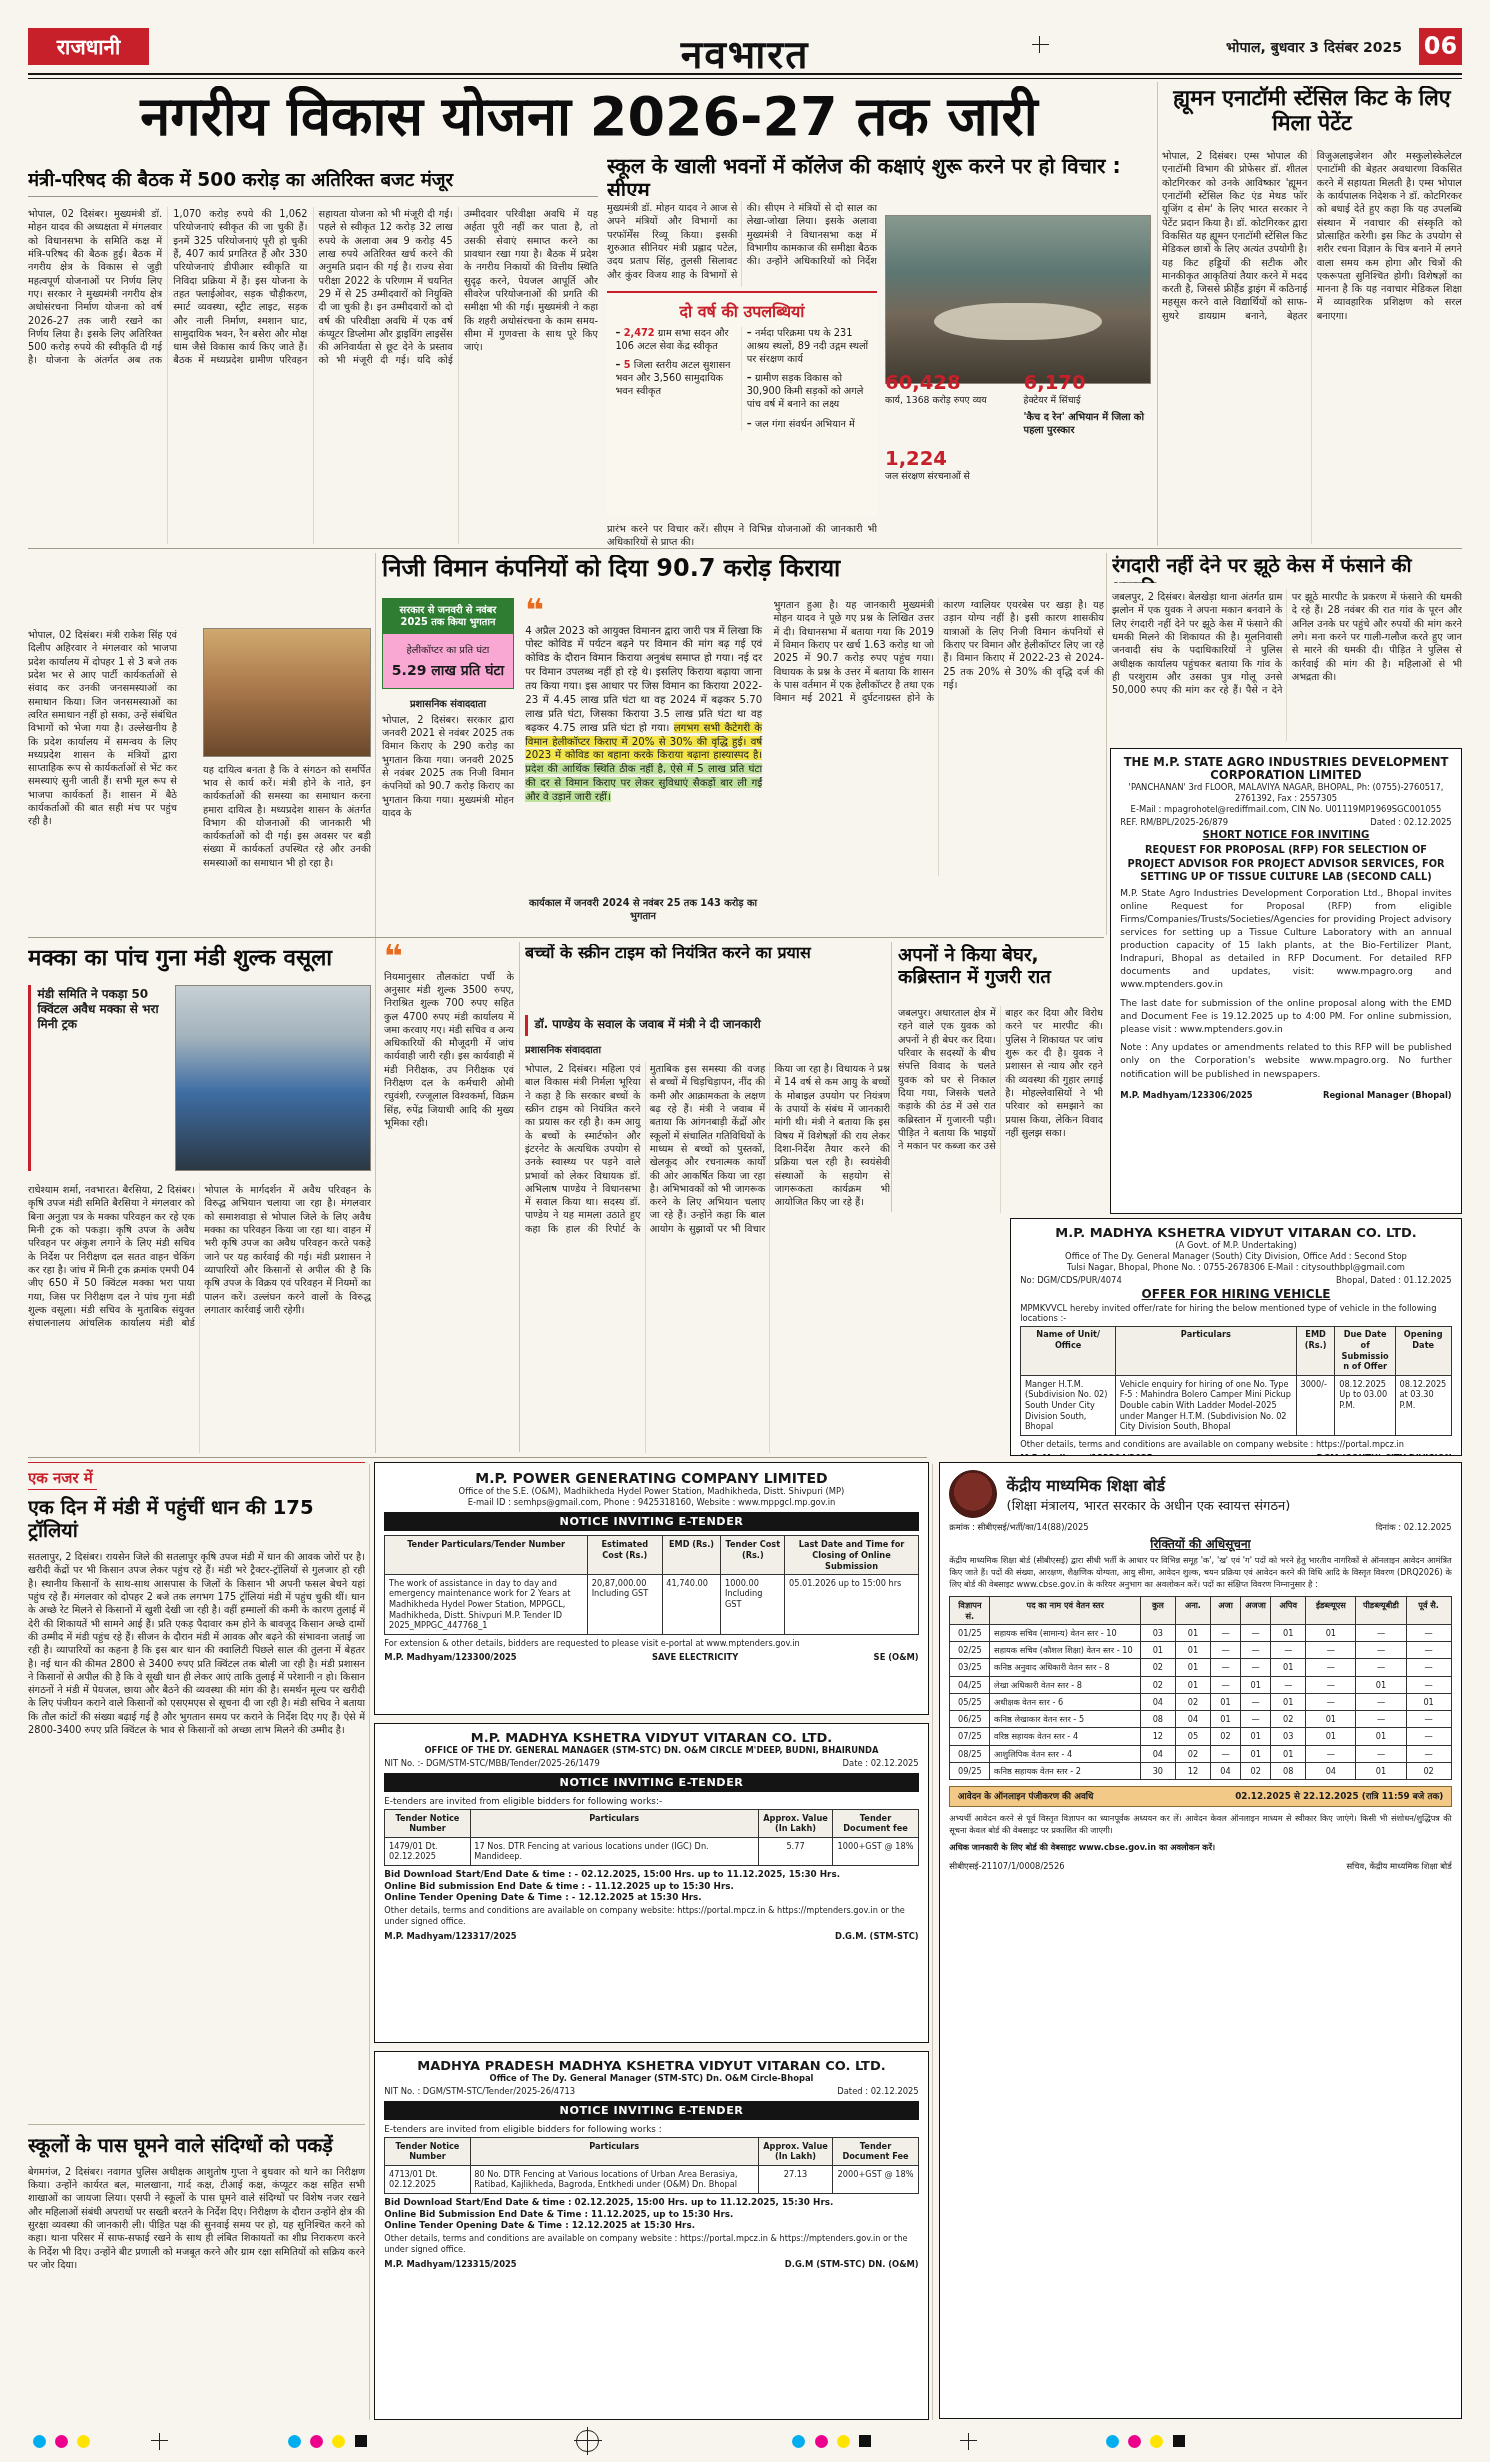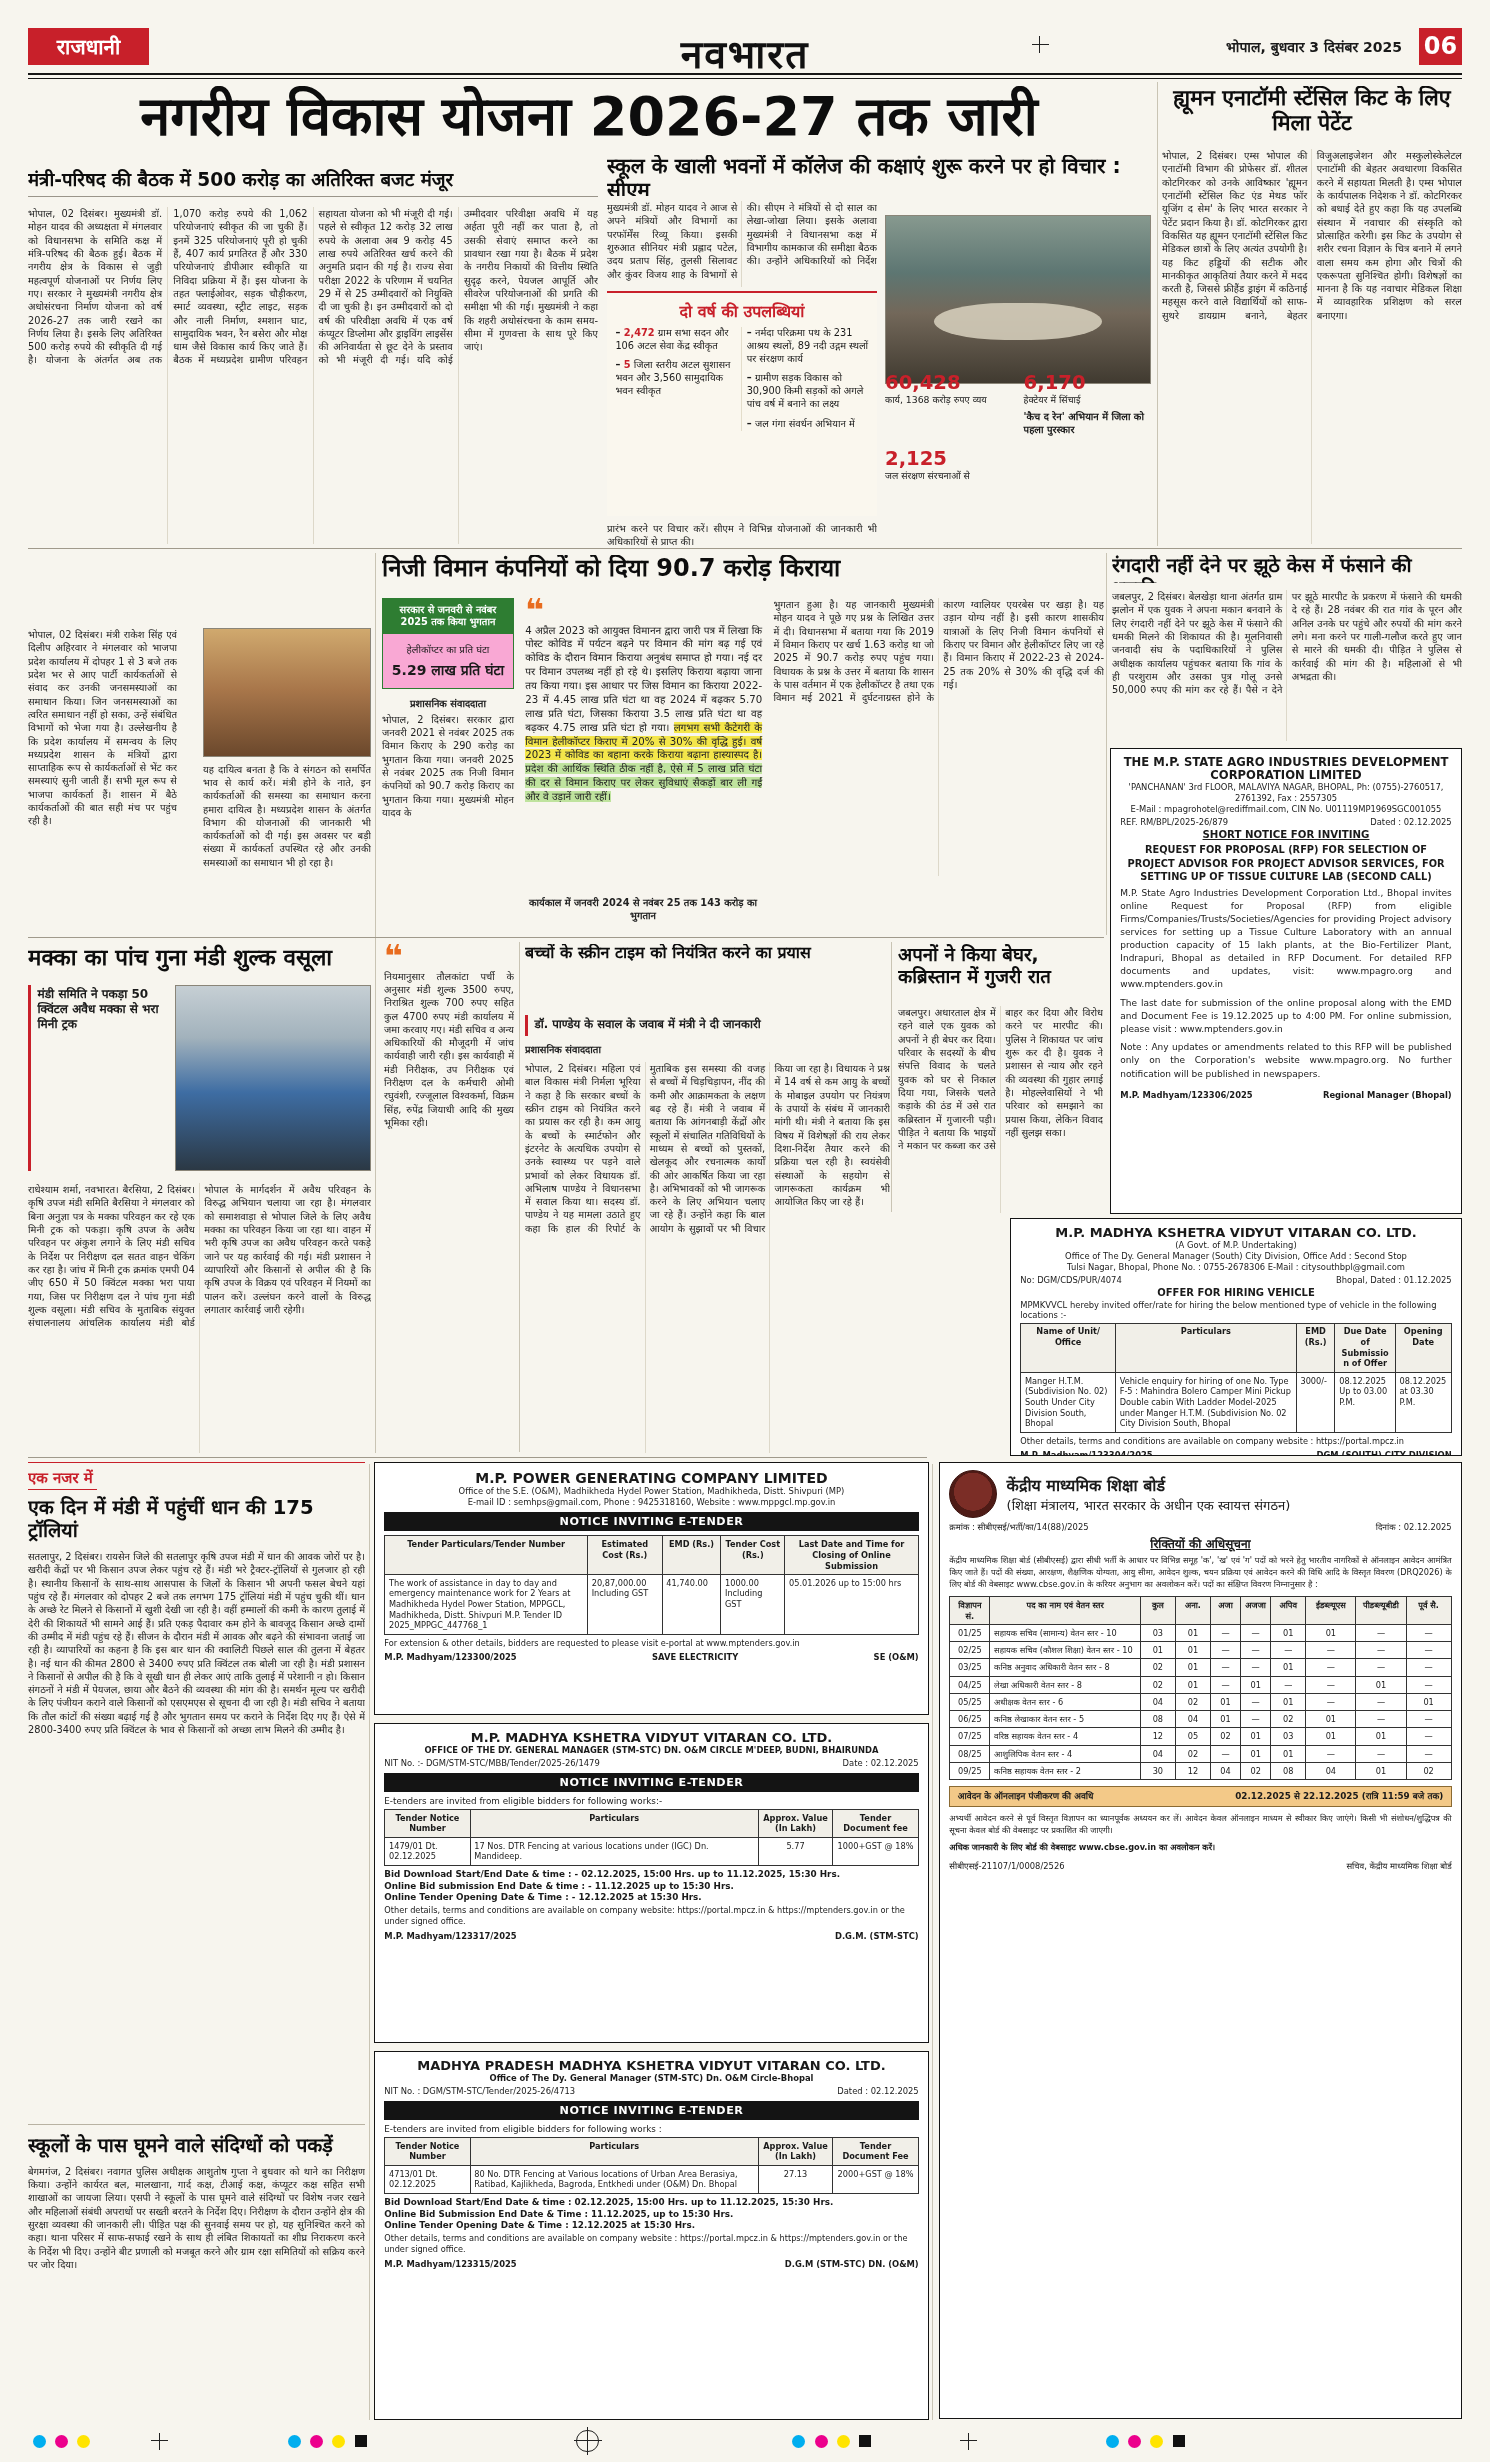--- a/index.html
+++ b/index.html
@@ -115,21 +115,21 @@
         <div class="stat-num">60,428</div>
         <div class="stat-label">कार्य, 1368 करोड़ रुपए व्यय</div>
       </div>
       <div style="flex:1">
         <div class="stat-num">6,170</div>
         <div class="stat-label">हेक्टेयर में सिंचाई</div>
         <div class="stat-note">'कैच द रेन' अभियान में जिला को पहला पुरस्कार</div>
       </div>
     </div>
     <div style="margin-top:13px;width:55%">
-      <div class="stat-num">2,125</div>
+      <div class="stat-num">1,224</div>
       <div class="stat-label">जल संरक्षण संरचनाओं से</div>
     </div>
   </div>
 
   
   <div class="vr" style="left:1157px;top:82px;height:464px"></div>
   <div class="abs hl cen" style="left:1162px;top:86px;width:300px;height:58px;font-size:21.4px">ह्यूमन एनाटॉमी स्टेंसिल किट के लिए मिला पेटेंट</div>
   <div class="abs bd c2" style="left:1162px;top:149px;width:300px;height:395px">भोपाल, 2 दिसंबर। एम्स भोपाल की एनाटॉमी विभाग की प्रोफेसर डॉ. शीतल कोटगिरकर को उनके आविष्कार 'ह्यूमन एनाटॉमी स्टेंसिल किट एंड मेथड फॉर यूजिंग द सेम' के लिए भारत सरकार ने पेटेंट प्रदान किया है। डॉ. कोटगिरकर द्वारा विकसित यह ह्यूमन एनाटॉमी स्टेंसिल किट मेडिकल छात्रों के लिए अत्यंत उपयोगी है। यह किट हड्डियों की सटीक और मानकीकृत आकृतियां तैयार करने में मदद करती है, जिससे फ्रीहैंड ड्राइंग में कठिनाई महसूस करने वाले विद्यार्थियों को साफ-सुथरे डायग्राम बनाने, बेहतर विजुअलाइजेशन और मस्कुलोस्केलेटल एनाटॉमी की बेहतर अवधारणा विकसित करने में सहायता मिलती है। एम्स भोपाल के कार्यपालक निदेशक ने डॉ. कोटगिरकर को बधाई देते हुए कहा कि यह उपलब्धि संस्थान में नवाचार की संस्कृति को प्रोत्साहित करेगी। इस किट के उपयोग से शरीर रचना विज्ञान के चित्र बनाने में लगने वाला समय कम होगा और चित्रों की एकरूपता सुनिश्चित होगी। विशेषज्ञों का मानना है कि यह नवाचार मेडिकल शिक्षा में व्यावहारिक प्रशिक्षण को सरल बनाएगा।</div>
 
   <div class="hrl" style="left:28px;top:548px;width:1434px"></div>
@@ -232,21 +232,21 @@
   
   <div class="abs notice" style="left:1010px;top:1218px;width:452px;height:238px">
     <div class="nt-co" style="font-size:13px">M.P. MADHYA KSHETRA VIDYUT VITARAN CO. LTD.</div>
     <div class="nt-sm">(A Govt. of M.P. Undertaking)</div>
     <div class="nt-sm">Office of The Dy. General Manager (South) City Division, Office Add : Second Stop</div>
     <div class="nt-sm">Tulsi Nagar, Bhopal, Phone No. : 0755-2678306 E-Mail : citysouthbpl@gmail.com</div>
     <div class="nt-row">
       <span>No: DGM/CDS/PUR/4074</span>
       <span>Bhopal, Dated : 01.12.2025</span>
     </div>
-    <div class="cen" style="font-weight:700;font-size:10px;">OFFER FOR HIRING VEHICLE</div>
+    <div class="cen" style="font-weight:700;font-size:12px;text-decoration:underline">OFFER FOR HIRING VEHICLE</div>
     <div style="font-size:8.4px;margin:1.9px 0">MPMKVVCL hereby invited offer/rate for hiring the below mentioned type of vehicle in the following locations :-</div>
     <table class="tb">
       <colgroup>
           <col style="width:22%">
           <col style="width:42%">
           <col style="width:9%">
           <col style="width:14%">
           <col style="width:13%">
         </colgroup>
       <thead>

